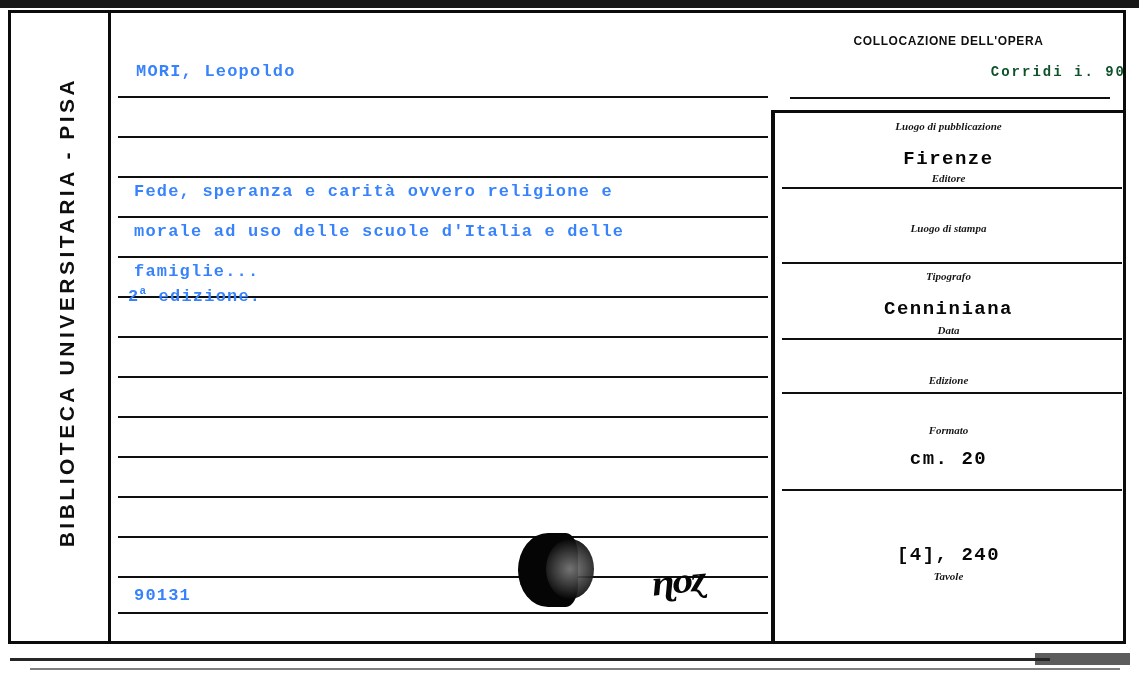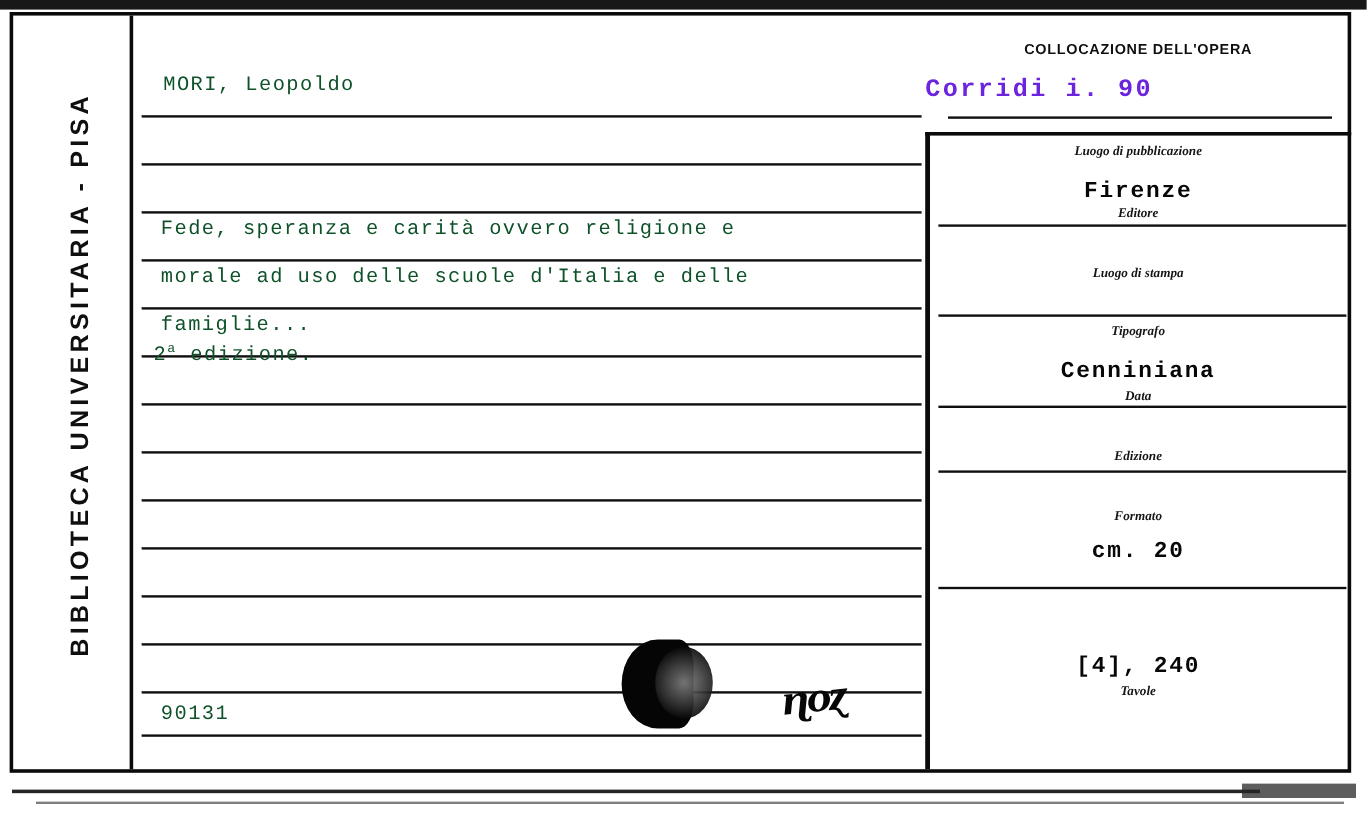--- a/index.html
+++ b/index.html
@@ -90,24 +90,24 @@
     position: absolute;
     left: 118px;
     width: 650px;
     height: 2px;
     background: #141414;
   }
   
   .typed {
     position: absolute;
     font-family: "Liberation Mono", monospace;
-    font-weight: normal;
+    font-weight: bold;
     font-size: 17px;
     letter-spacing: 1.2px;
-    color: #14532d;
+    color: #3b82f6;
     white-space: pre;
   }
   .sup {
     font-size: 11px;
     vertical-align: super;
   }
   .col-sub {
     position: absolute;
     width: 355px;
     text-align: center;
@@ -144,26 +144,26 @@
     font-family: "Liberation Sans", sans-serif;
     font-weight: bold;
     font-size: 12px;
     letter-spacing: 0.6px;
     color: #141414;
   }
   .coll-val {
     position: absolute;
     left: 771px; top: 64px;
     width: 355px;
-    text-align: left;
+    text-align: right;
     font-family: "Liberation Mono", monospace;
     font-weight: bold;
-    font-size: 21px;
+    font-size: 14px;
     letter-spacing: 2px;
-    color: #6d28d9;
+    color: #14532d;
     white-space: pre;
   }
   .coll-underline {
     position: absolute;
     left: 790px; top: 97px;
     width: 320px; height: 2px;
     background: #141414;
   }
   
   .stamp {

